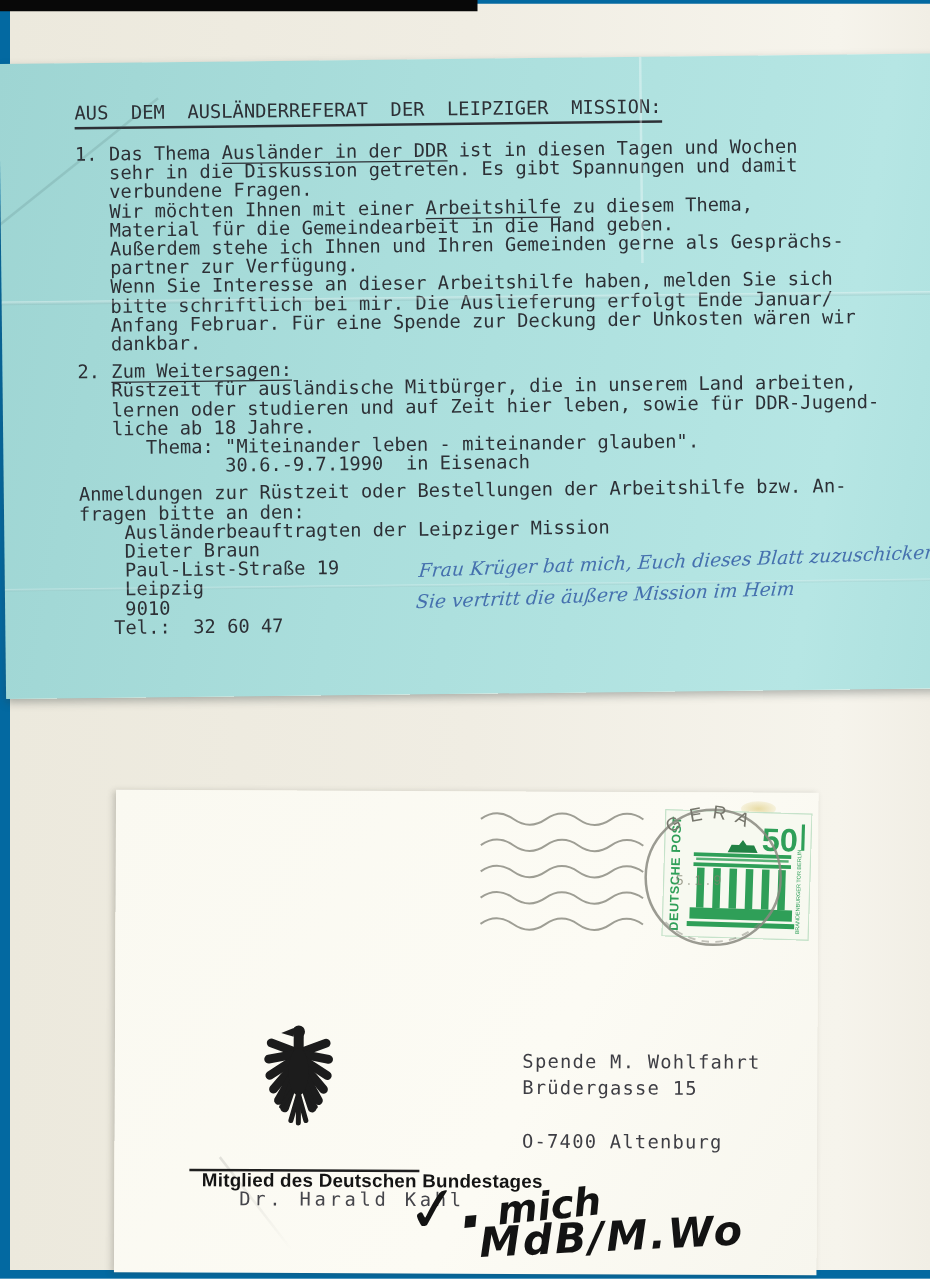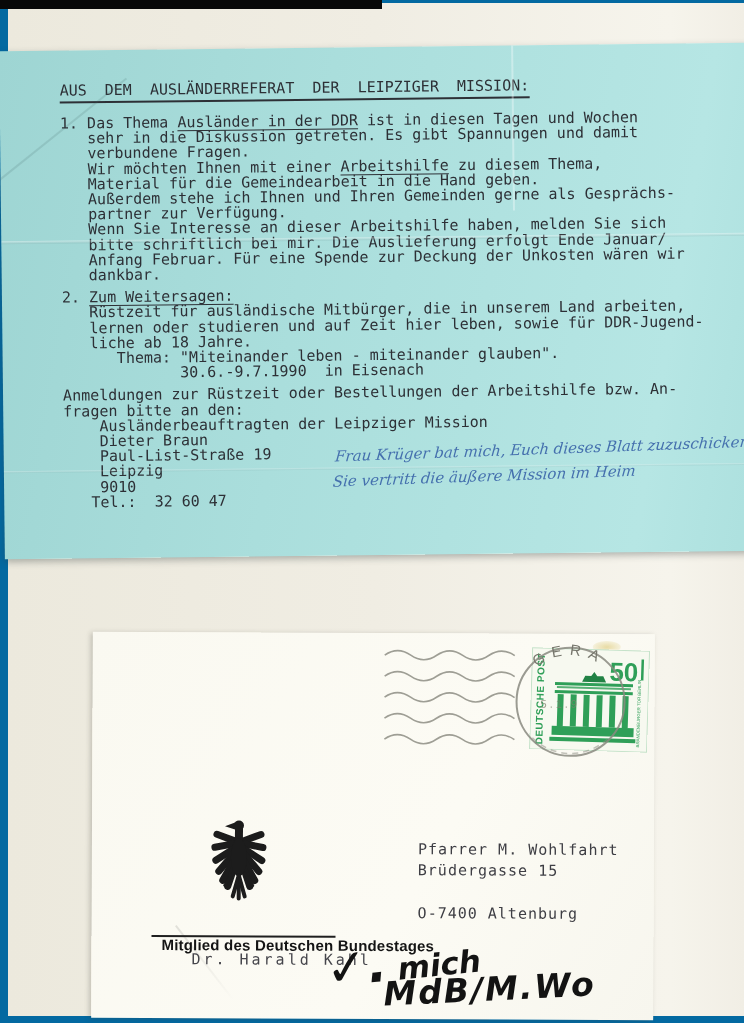--- a/index.html
+++ b/index.html
@@ -182,21 +182,21 @@
               <line x1="35" y1="56" x2="43" y2="68"></line>
           </g>
         </g>
       </svg>
 
       <div class="mdb-rule"></div>
       <div class="mdb-label">Mitglied des Deutschen Bundestages</div>
       <div class="sender">Dr. Harald Kahl</div>
 
       <div class="recipient">
-        <div>Pfarrer M. Wohlfahrt</div>
+        <div>Spende M. Wohlfahrt</div>
         <div>Brüdergasse 15</div>
         <div class="recip-city">O-7400 Altenburg</div>
       </div>
 
       <div class="anno anno1">✓. mich</div>
       <div class="anno anno2">MdB/M.Wo</div>
     </div>
   </div>
 </div>
 

